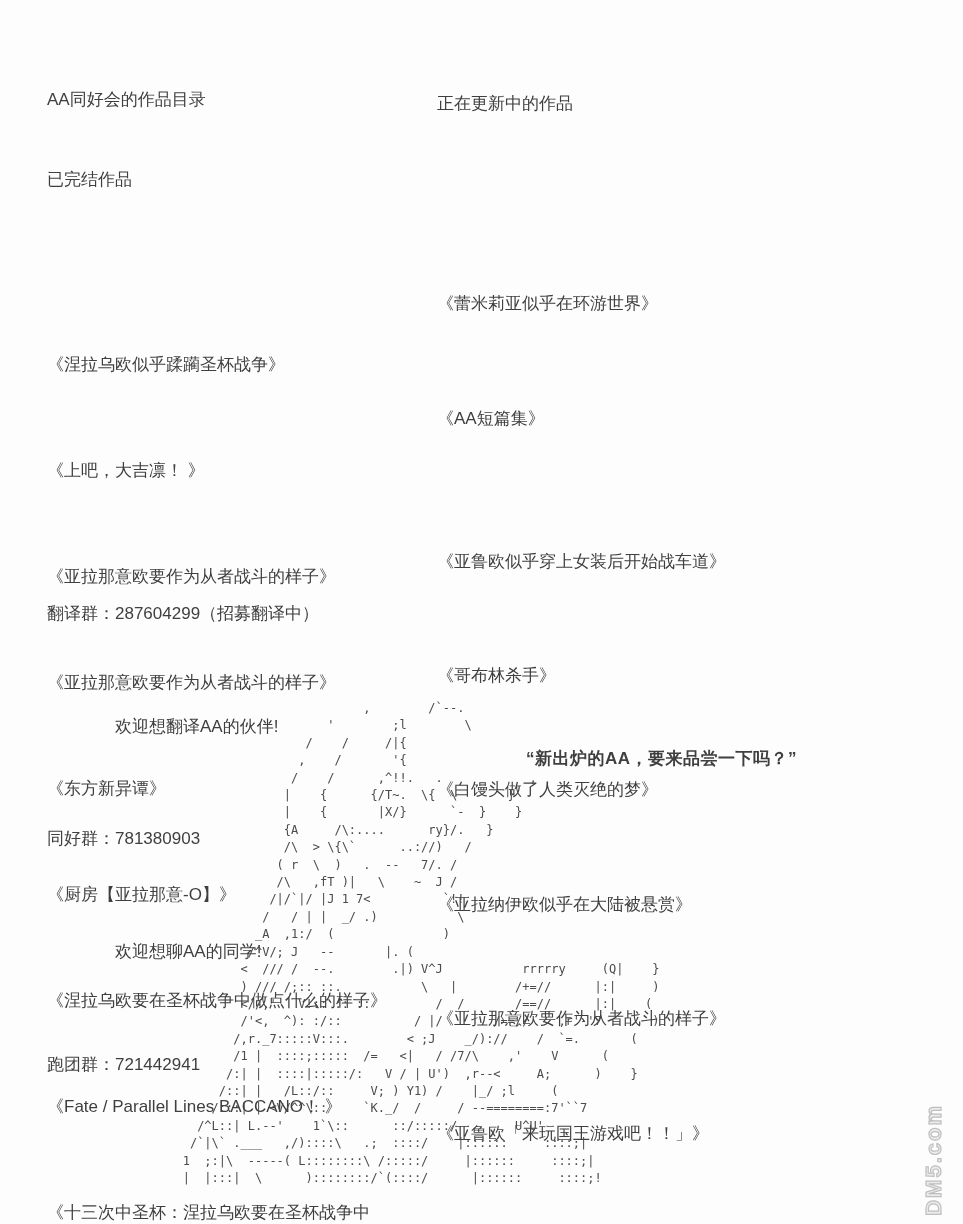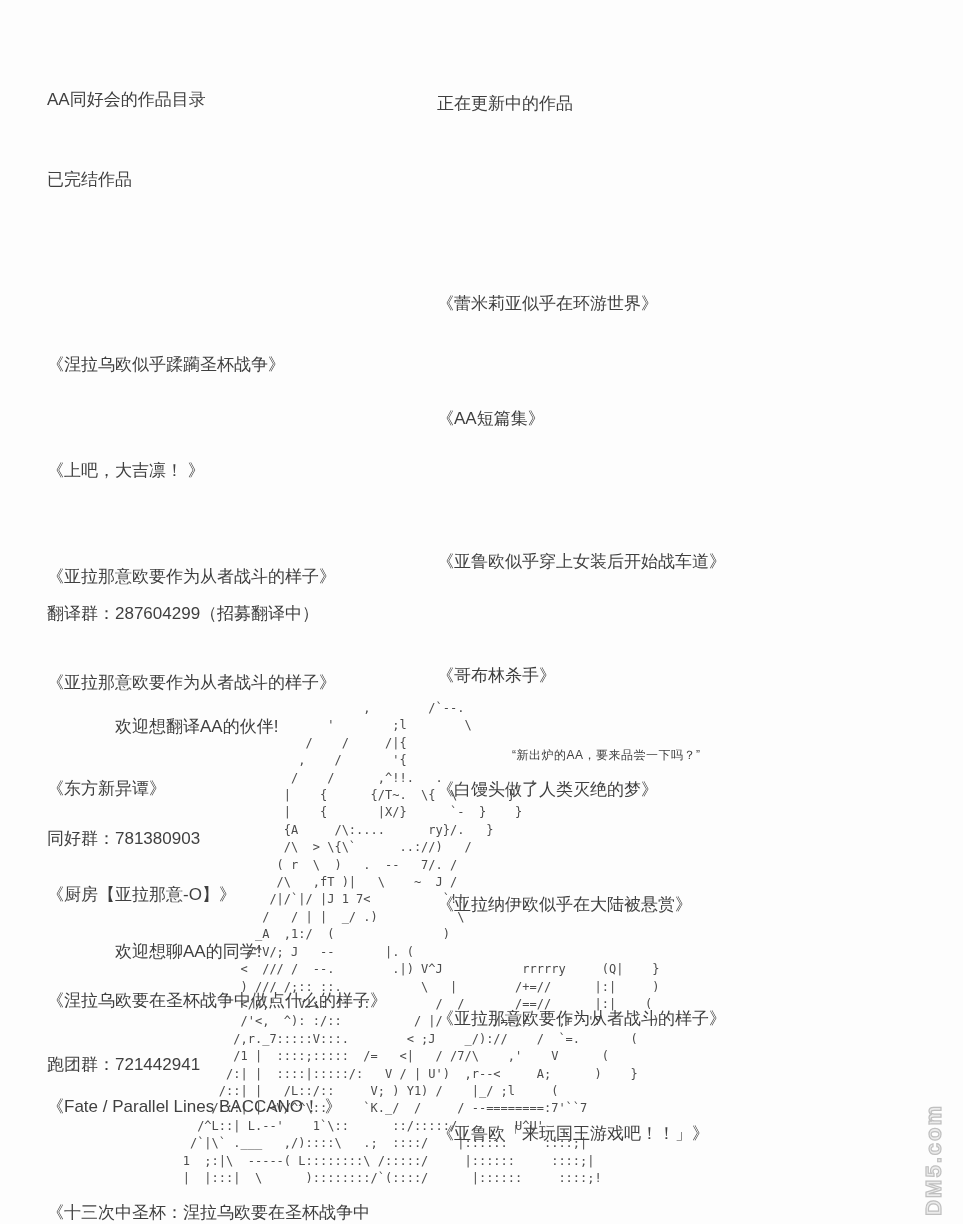--- a/index.html
+++ b/index.html
@@ -8,22 +8,22 @@
     background:#fdfdfd;
     font-family:"Liberation Sans","DejaVu Sans",sans-serif;
     color:#3f3f3f;
   }
   .col{position:absolute;white-space:pre-wrap;font-size:17px;}
   .col-left{left:47px;top:34px;width:390px;line-height:26.5px;}
   .col-right{left:437px;top:33px;width:526px;line-height:28.6px;}
   .groups{position:absolute;left:47px;top:487px;width:400px;
           font-size:17px;line-height:28.2px;white-space:pre-wrap;}
   .line{min-height:1em;}
-  .speech{position:absolute;left:512px;top:747px;font-size:12px;
-          letter-spacing:.5px;white-space:pre;}
+  .speech{position:absolute;left:526px;top:747px;font-size:17px;
+          letter-spacing:.5px;white-space:pre;font-weight:bold;}
   .aa{
     position:absolute;left:96px;top:700px;margin:0;
     font-family:"DejaVu Sans Mono","Liberation Mono",monospace;
     font-size:12px;line-height:17.4px;color:#4b4b4b;white-space:pre;
   }
   .watermark{
     position:absolute;right:16px;bottom:8px;
     writing-mode:vertical-rl;transform:rotate(180deg);
     font-size:22px;font-weight:bold;letter-spacing:2px;
     color:#ececec;-webkit-text-stroke:1.2px #bfbfbf;

